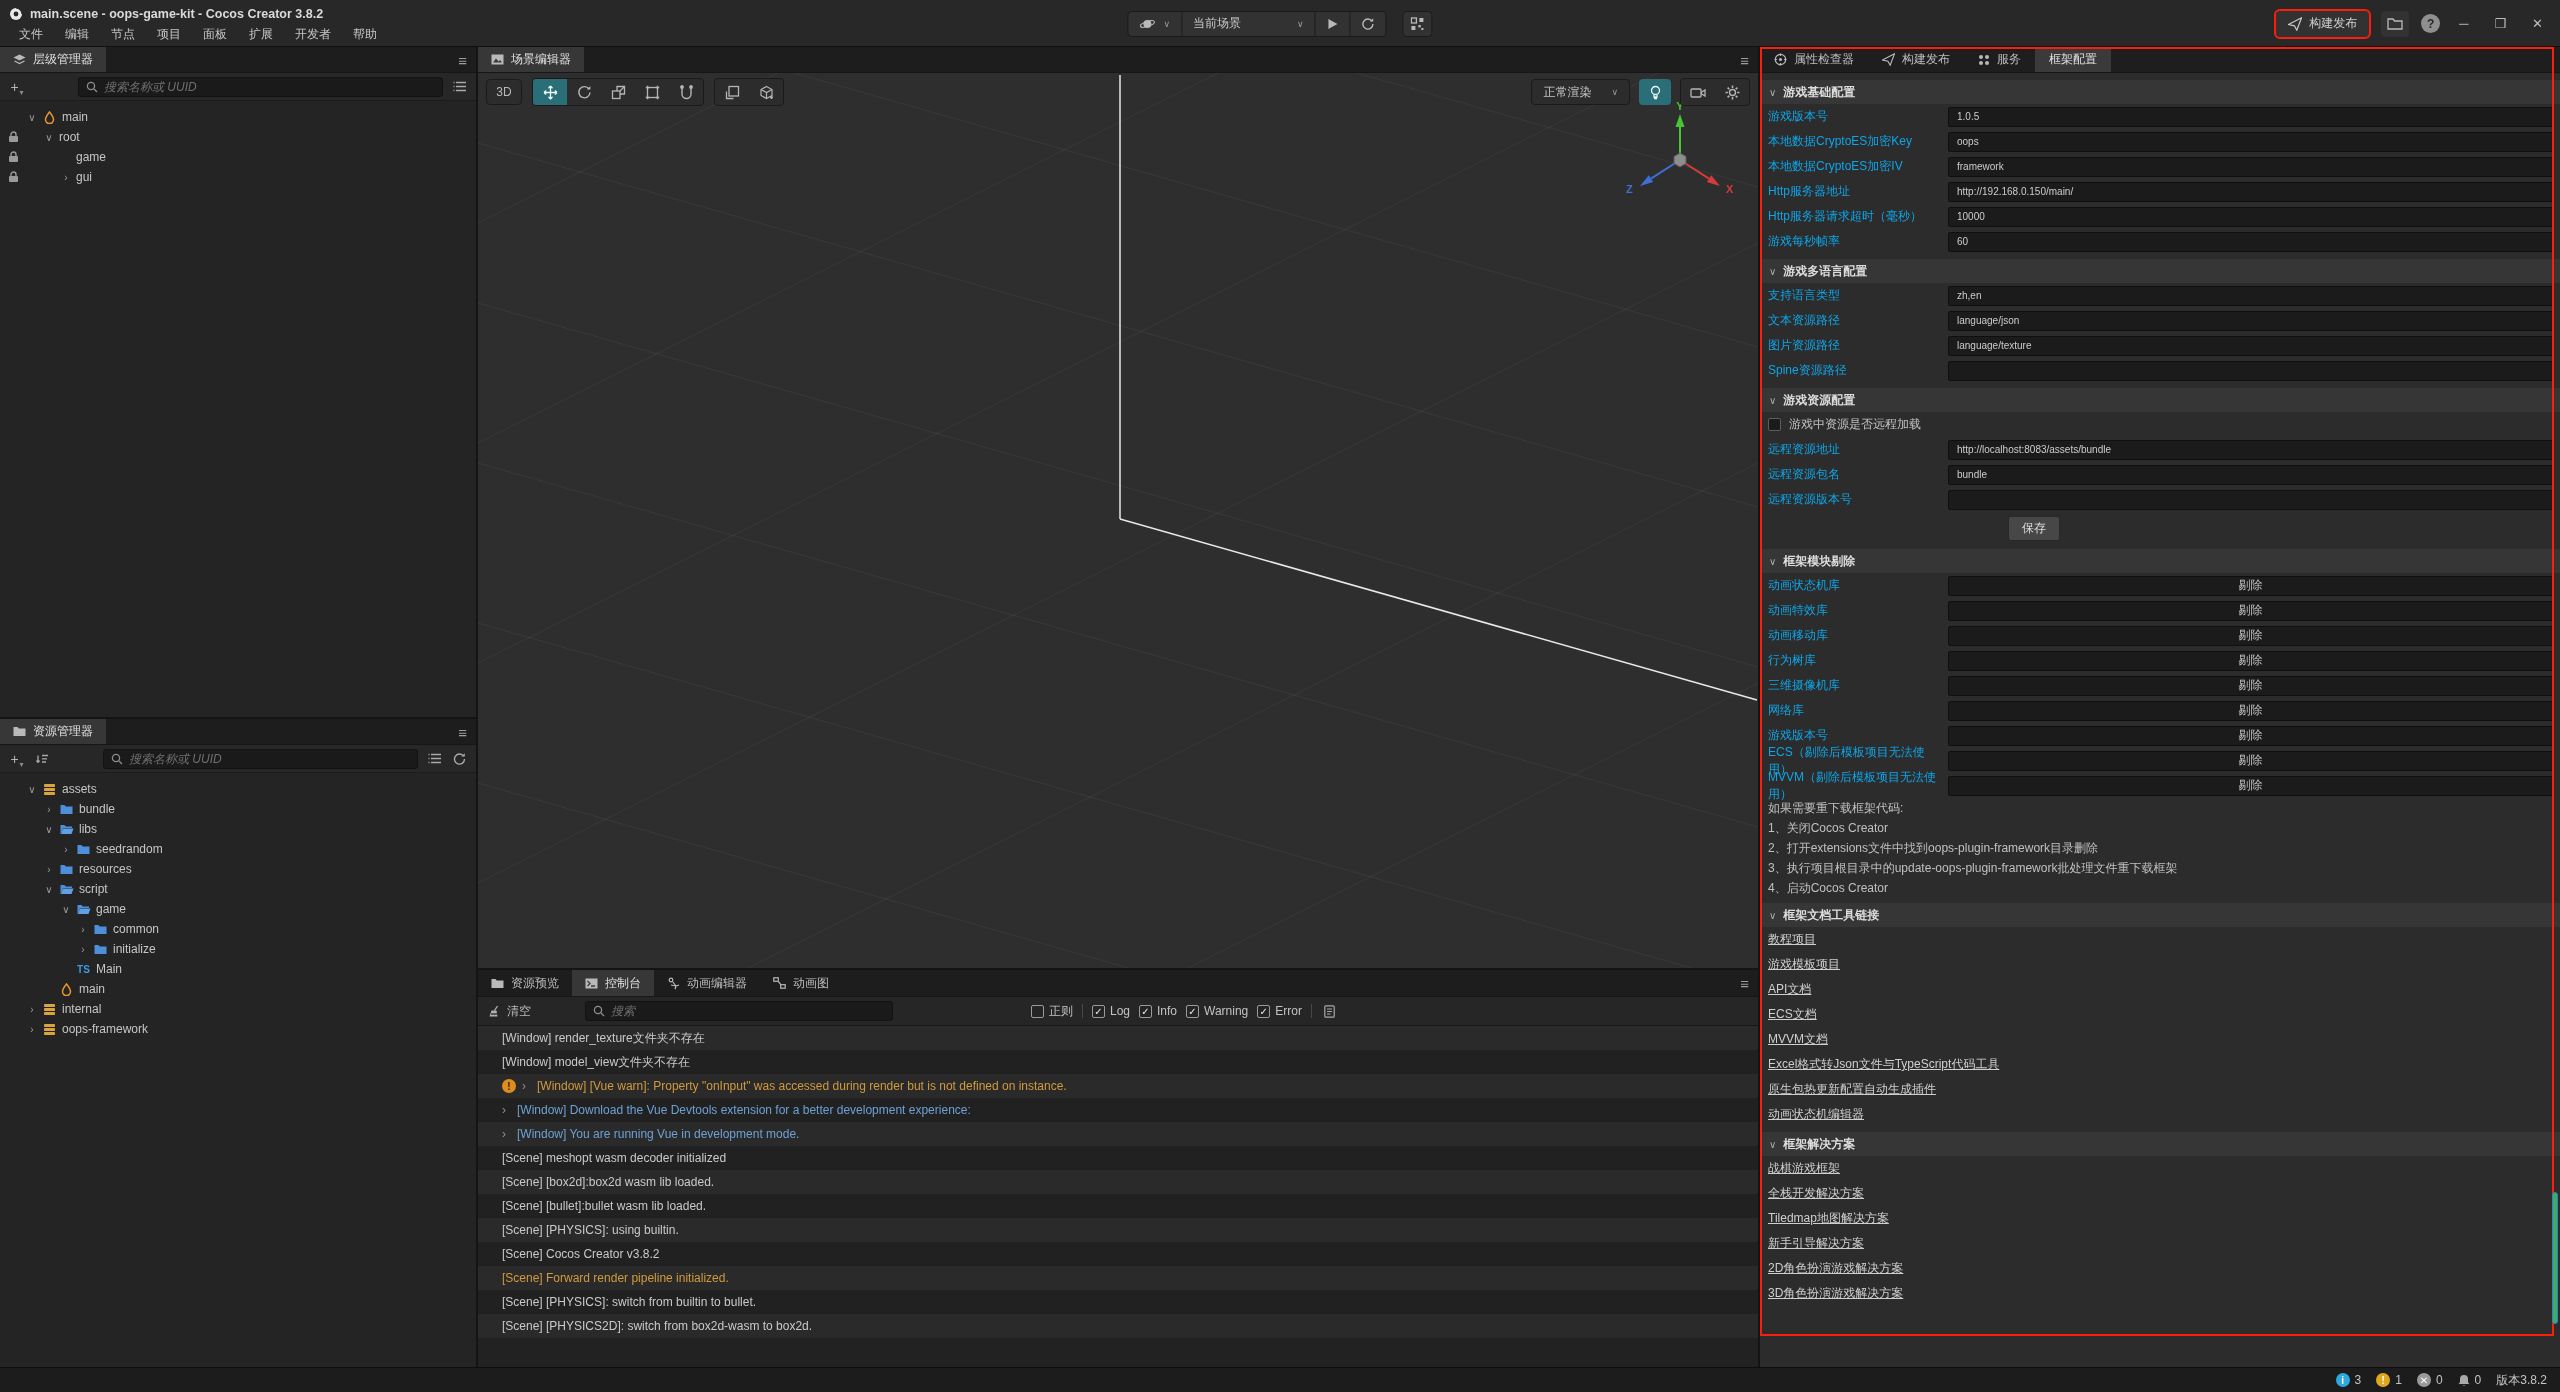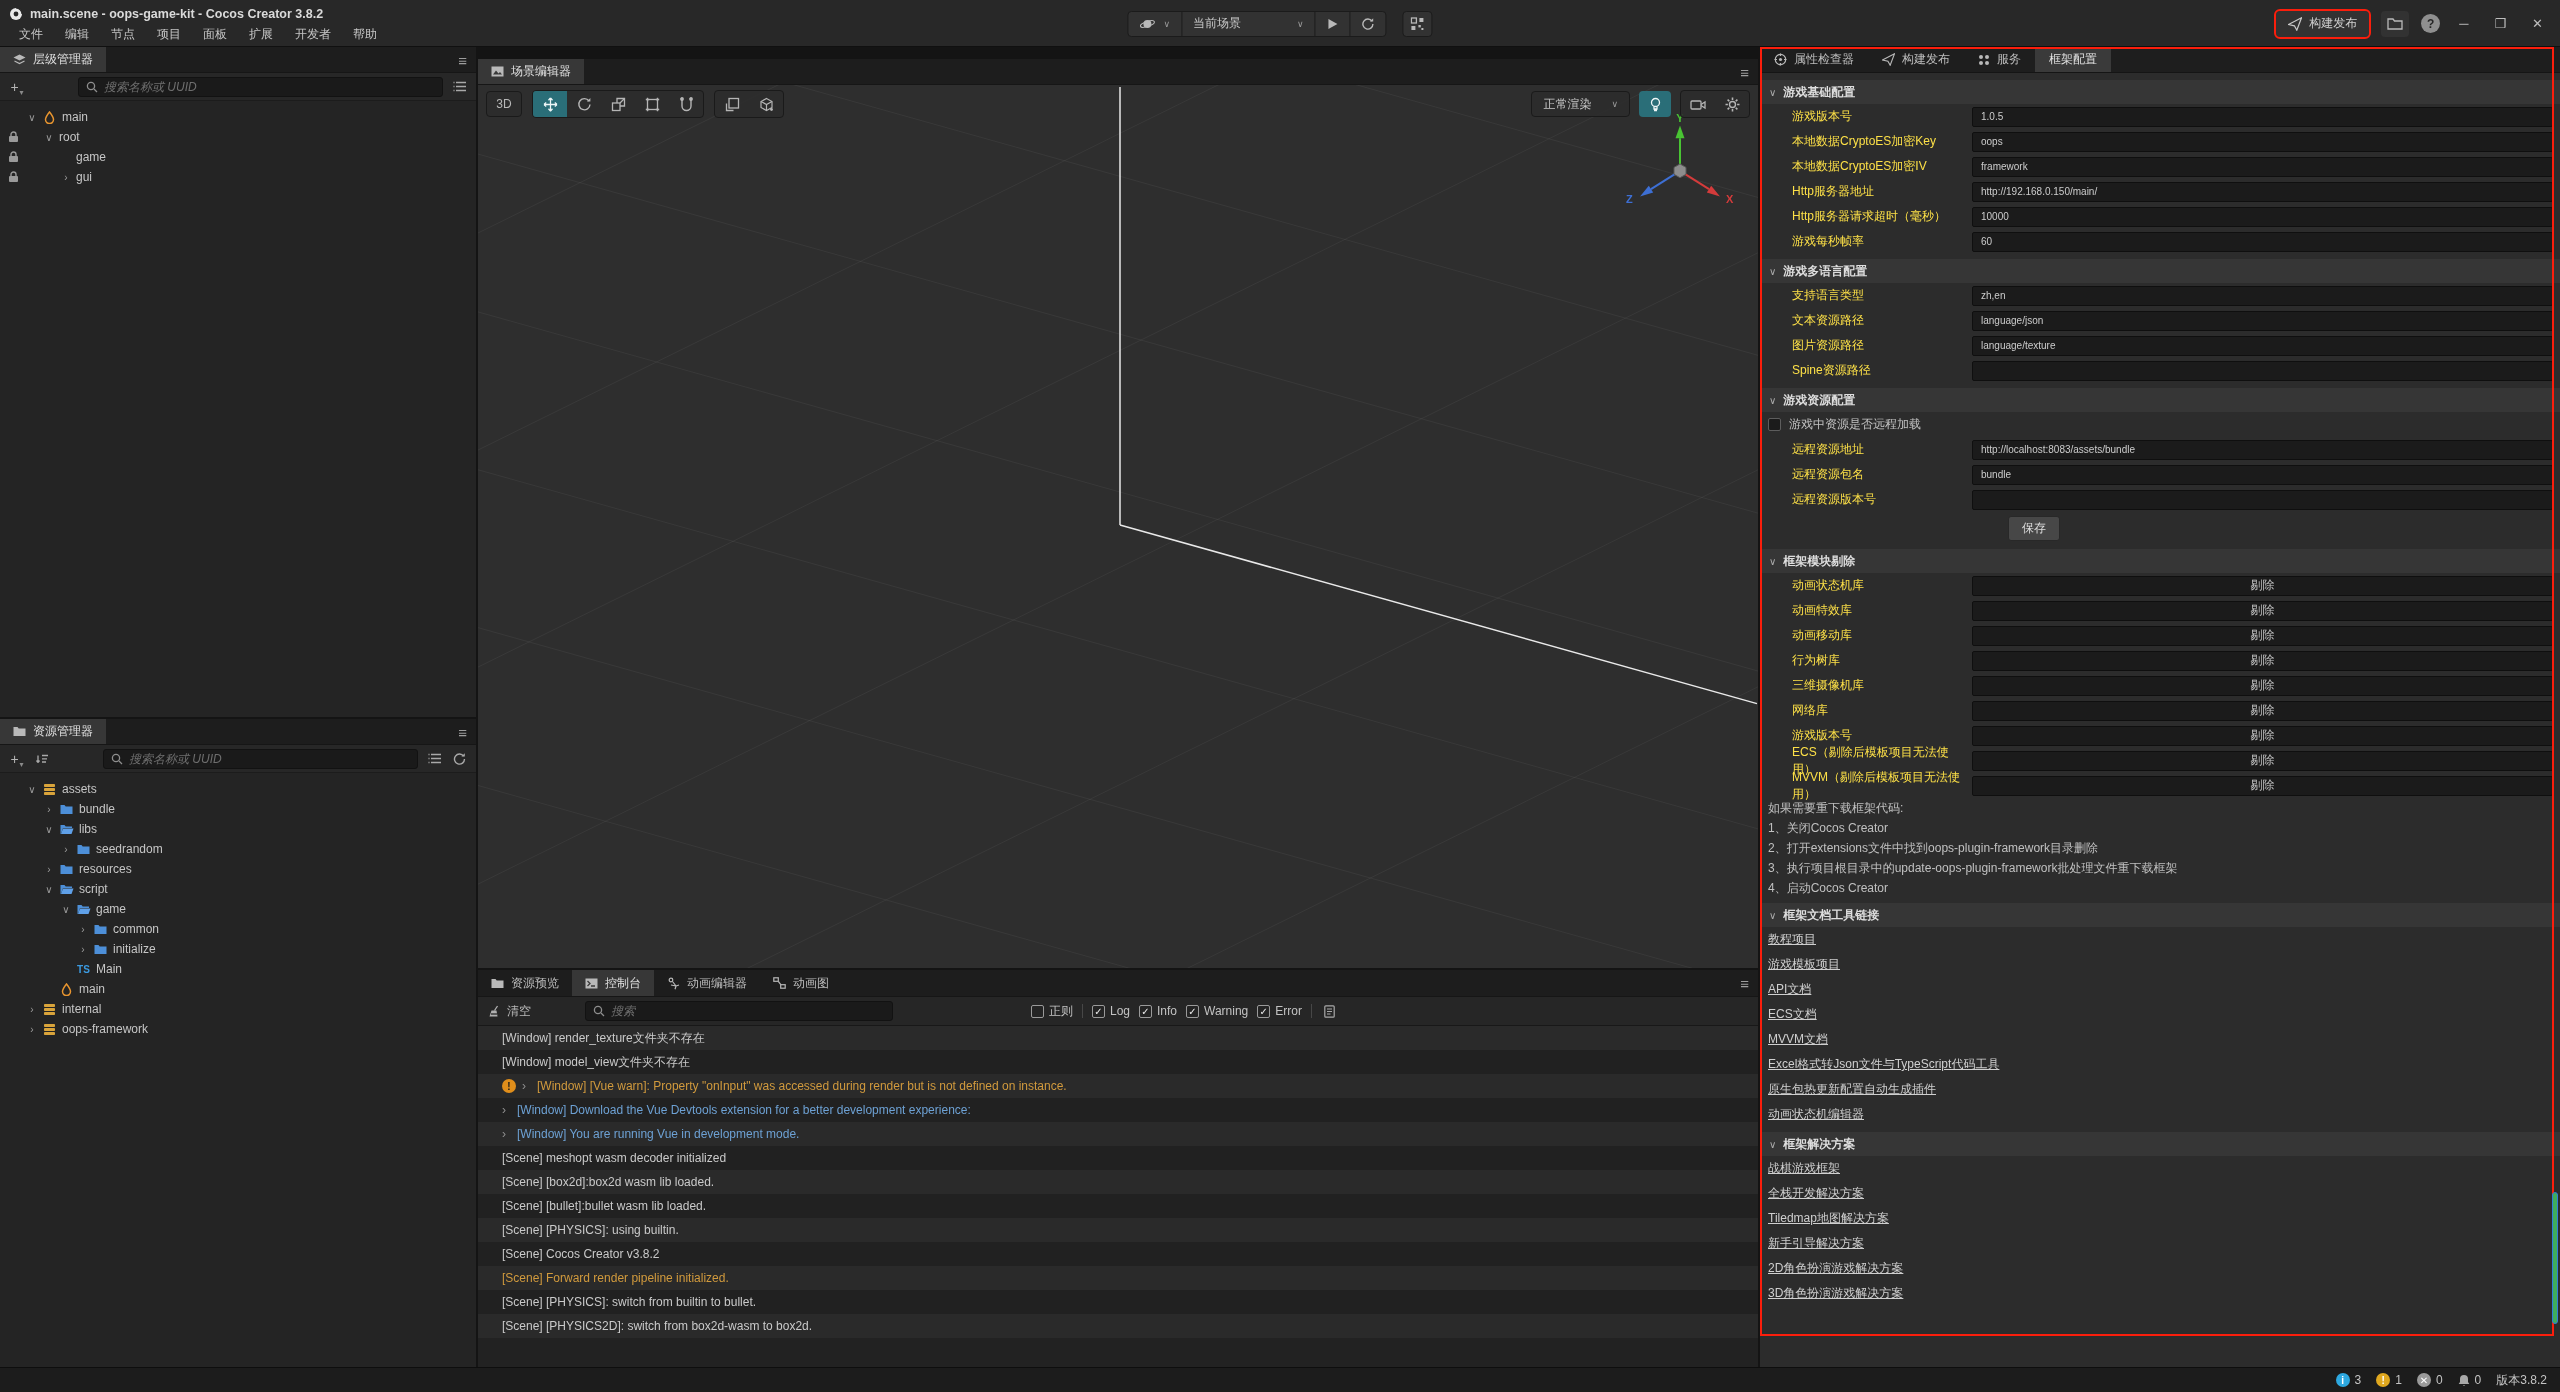--- a/index.html
+++ b/index.html
@@ -52,21 +52,21 @@
 
 
 .tree{flex:1;overflow:hidden;padding-top:6px;}
 .trow{height:20px;display:flex;align-items:center;gap:5px;padding-left:calc(27px + var(--d)*17px);position:relative;color:#c6c6c6;}
 .gutter{position:absolute;left:8px;top:4px;width:11px;height:12px;}
 .tw{width:10px;color:#9a9a9a;font-size:10px;text-align:center;flex:none;}
 .ticon{width:15px;height:14px;flex:none;display:flex;align-items:center;justify-content:center;}
 .ts-badge{color:#3b9ae0;font-weight:bold;font-size:10px;}
 
 
-.scene{flex:1;position:relative;background:#404040;min-height:0;margin-top:12px;}
+.scene{flex:1;position:relative;background:#404040;min-height:0;}
 .scene-view{position:absolute;top:26px;left:0;right:0;bottom:0;overflow:hidden;}
 .scene-toolbar{position:absolute;top:31px;left:8px;display:flex;gap:10px;align-items:center;z-index:3;}
 .t3d{width:36px;height:26px;display:flex;align-items:center;justify-content:center;background:#2dtransparent;background:rgba(44,44,44,.9);border:1px solid #1a1a1a;border-radius:4px;color:#b8b8b8;}
 .tgroup{display:flex;background:rgba(44,44,44,.9);border:1px solid #1a1a1a;border-radius:4px;overflow:hidden;}
 .tbtn{width:34px;height:26px;display:flex;align-items:center;justify-content:center;color:#b5b5b5;}
 .tbtn.active{background:#2a6e78;color:#eef6f7;}
 .scene-right{position:absolute;top:31px;right:8px;display:flex;gap:9px;align-items:center;z-index:3;}
 .render-btn{height:26px;display:flex;align-items:center;gap:20px;padding:0 11px;background:rgba(44,44,44,.9);border:1px solid #1a1a1a;border-radius:4px;color:#c6c6c6;}
 .bulb-btn{width:32px;height:26px;display:flex;align-items:center;justify-content:center;background:#2a6e78;border-radius:4px;}
 
@@ -89,21 +89,21 @@
 .log-arrow{color:#8f8f8f;font-size:12px;width:9px;flex:none;}
 
 
 .itabs{height:26px;background:#1e1e1e;display:flex;border-bottom:1px solid #151515;flex:none;}
 .itab{display:flex;align-items:center;gap:7px;padding:0 14px;color:#bdbdbd;}
 .itab.active{background:#3a3a3a;color:#e2e2e2;}
 .icontent{flex:1;overflow:hidden;padding-top:2px;}
 .isec{height:24px;margin-top:5px;background:#363636;display:flex;align-items:center;gap:7px;padding:0 9px;color:#dedede;font-weight:bold;}
 .isec .caret{color:#ababab;font-size:10px;font-weight:normal;}
 .irow{height:25px;display:flex;align-items:center;padding:0 7px 0 8px;}
-.ilabel{width:180px;flex:none;color:#fde047;margin-left:24px;}
+.ilabel{width:180px;flex:none;color:#0ea5e9;}
 .ifield{flex:1;height:20px;background:#1b1b1b;border:1px solid #0f0f0f;border-radius:2px;color:#cccccc;padding:0 8px;font-size:10px;outline:none;min-width:0;}
 .mbar{flex:1;height:20px;background:#1b1b1b;border:1px solid #0f0f0f;border-radius:2px;display:flex;align-items:center;justify-content:center;color:#c6c6c6;}
 .chkrow{height:25px;display:flex;align-items:center;gap:8px;padding-left:8px;color:#c2c2c2;}
 .cbox{width:13px;height:13px;border:1px solid #5d5d5d;background:#1b1b1b;border-radius:2px;flex:none;}
 .save-row{height:32px;display:flex;align-items:center;padding-left:248px;}
 .save-btn{background:#474747;border:1px solid #282828;border-radius:3px;color:#dedede;padding:3px 13px;}
 .note{height:20px;line-height:20px;padding-left:8px;color:#c0c0c0;}
 .ilink{display:block;height:25px;line-height:25px;margin-left:8px;color:#cfcfcf;text-decoration:underline;width:max-content;cursor:pointer;}
 .red-frame{position:absolute;left:0;top:0;width:794px;height:1289px;border:2px solid #fb1e0c;pointer-events:none;z-index:6;}
 .iscroll{position:absolute;right:2px;top:1145px;width:6px;height:132px;background:#3fae5a;border:1px solid #2f7fd6;border-radius:3px;z-index:7;}

